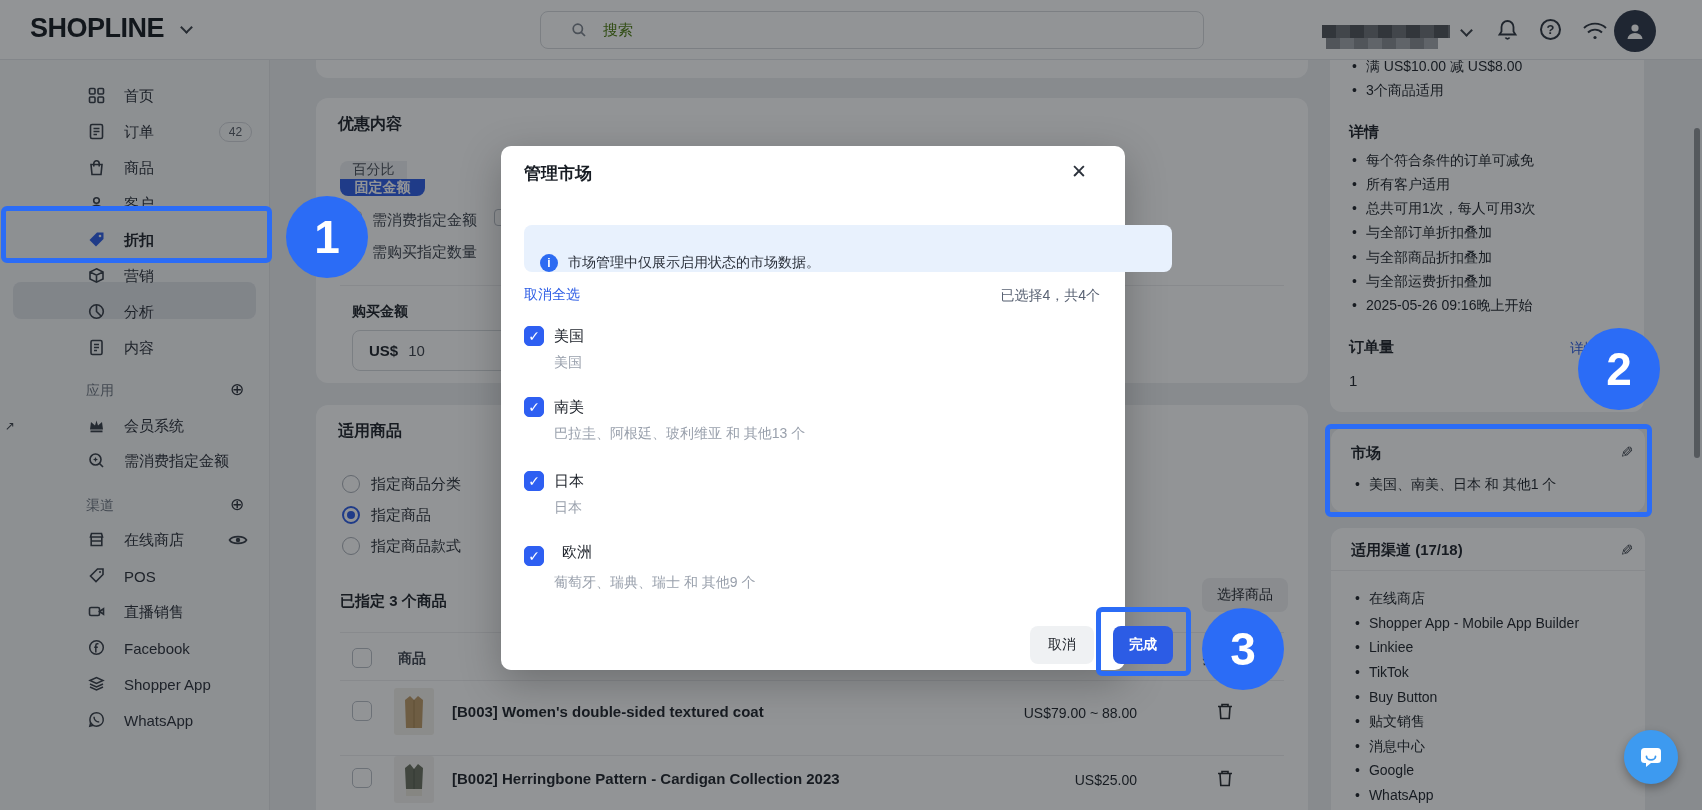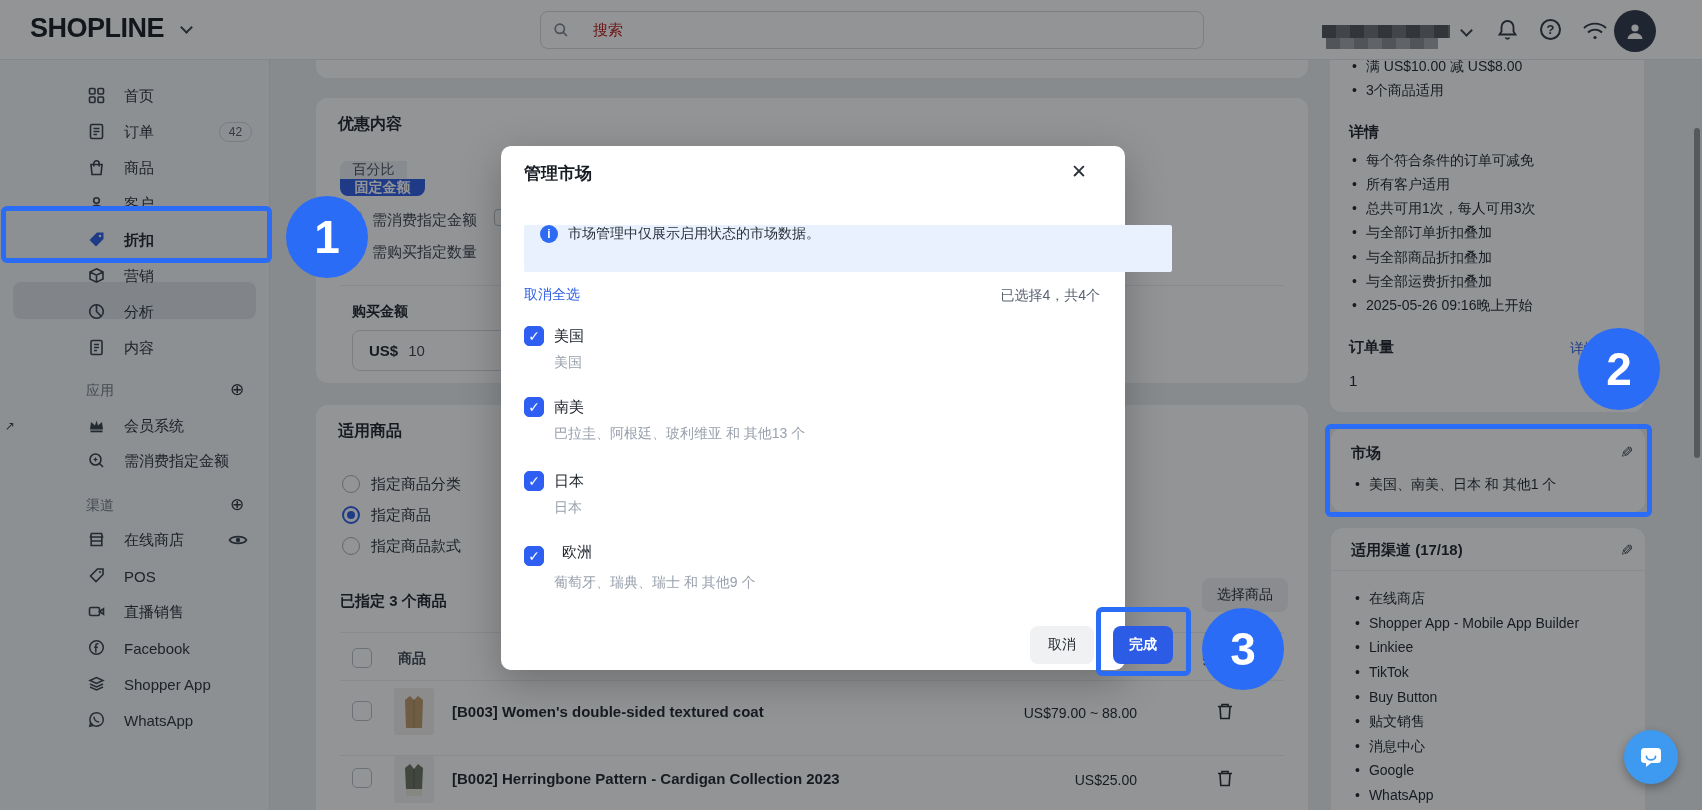--- a/index.html
+++ b/index.html
@@ -3,21 +3,21 @@
 <meta charset="utf-8">
 <style>
   html,body{margin:0;padding:0;background:#888;}
   *{box-sizing:border-box;font-family:"Liberation Sans","DejaVu Sans",sans-serif;}
   .screen{position:relative;width:1702px;height:810px;background:#eceef0;overflow:hidden;}
   .abs{position:absolute;}
   
   .topbar{position:absolute;left:0;top:0;width:1702px;height:60px;background:#fff;border-bottom:1px solid #e4e6e9;z-index:5;}
   .brand{font-size:27px;font-weight:800;letter-spacing:-.5px;color:#14181f;}
   .chev{display:inline-block;width:9px;height:9px;border-right:2px solid #3a4049;border-bottom:2px solid #3a4049;transform:rotate(45deg);}
-  .searchbox{position:absolute;left:540px;top:11px;width:664px;height:38px;border:1px solid #d6d9dd;border-radius:8px;background:#fff;display:flex;align-items:center;padding:0 12px;color:#b91c1c;font-size:15px;gap:24px;}
+  .searchbox{position:absolute;left:540px;top:11px;width:664px;height:38px;border:1px solid #d6d9dd;border-radius:8px;background:#fff;display:flex;align-items:center;padding:0 30px;color:#4d7c0f;font-size:15px;gap:16px;}
   .pix1{background:repeating-linear-gradient(90deg,#4e5258 0 14px,#6b6f75 14px 28px);}
   .pix2{background:repeating-linear-gradient(90deg,#878b91 0 14px,#a3a7ad 14px 28px);}
   .helpcircle{width:21px;height:21px;border:2px solid #2c333d;border-radius:50%;display:flex;align-items:center;justify-content:center;font-size:13px;font-weight:700;color:#2c333d;}
   .helpcircle::before{content:"?";}
   .avatar{width:42px;height:42px;border-radius:50%;background:#2c3547;display:flex;align-items:center;justify-content:center;}
   
   .sidebar{position:absolute;left:0;top:60px;width:270px;height:750px;background:#f6f7f8;border-right:1px solid #e3e5e8;z-index:4;}
   .sideitem{position:absolute;left:0;width:270px;height:30px;display:flex;align-items:center;font-size:15px;color:#2a2f38;}
   .sideitem .ic{position:absolute;left:88px;width:18px;height:18px;color:#353b45;}
   .sideitem .lbl{position:absolute;left:124px;}
@@ -57,21 +57,21 @@
   .bul::before{content:"•";margin-right:9px;color:#1c2128;}
   .rtitle{position:absolute;font-size:15px;font-weight:700;color:#1c2128;}
   .bluelink{color:#2c5ce5;font-size:14px;}
   .scrollthumb{position:absolute;left:1694px;top:128px;width:6px;height:330px;background:#8f9297;border-radius:3px;}
   
   .overlay{position:absolute;left:0;top:0;width:1702px;height:810px;background:rgba(18,21,26,.46);z-index:40;}
   .modal{position:absolute;left:501px;top:146px;width:624px;height:524px;background:#fff;border-radius:10px;box-shadow:0 12px 40px rgba(0,0,0,.25);z-index:50;}
   .mtitle{position:absolute;left:23px;top:16px;font-size:17px;font-weight:700;color:#171c23;}
   .mclose{position:absolute;right:38px;top:14px;font-size:19px;color:#2b313b;}
   .mclose::before{content:"✕";}
-  .banner{position:absolute;left:23px;top:79px;width:648px;height:47px;background:#e8f1fd;border-radius:2px;display:flex;align-items:flex-start;padding:0 16px;gap:10px;font-size:14px;color:#2b313b;}
+  .banner{position:absolute;left:23px;top:79px;width:648px;height:47px;background:#e8f1fd;border-radius:8px;display:flex;align-items:flex-end;padding:0 16px;gap:10px;font-size:14px;color:#2b313b;}
   .infoic{width:18px;height:18px;border-radius:50%;background:#2c6bf2;color:#fff;font-size:12px;font-weight:700;font-style:normal;display:flex;align-items:center;justify-content:center;flex:0 0 18px;}
   .infoic::before{content:"i";}
   .mlink{position:absolute;left:23px;top:140px;font-size:14px;color:#2c5ce5;}
   .msummary{position:absolute;right:25px;top:141px;font-size:14px;color:#596273;}
   .mname{position:absolute;left:53px;font-size:15px;font-weight:500;color:#20252d;}
   .mdesc{position:absolute;left:53px;font-size:14px;color:#99a0ac;}
   .btn{position:absolute;border-radius:8px;display:flex;align-items:center;justify-content:center;font-size:14px;height:38px;}
   .btn.gray{background:#eff1f3;color:#23272e;}
   .btn.blue{background:#2c5ce5;color:#fff;font-weight:700;}
   

